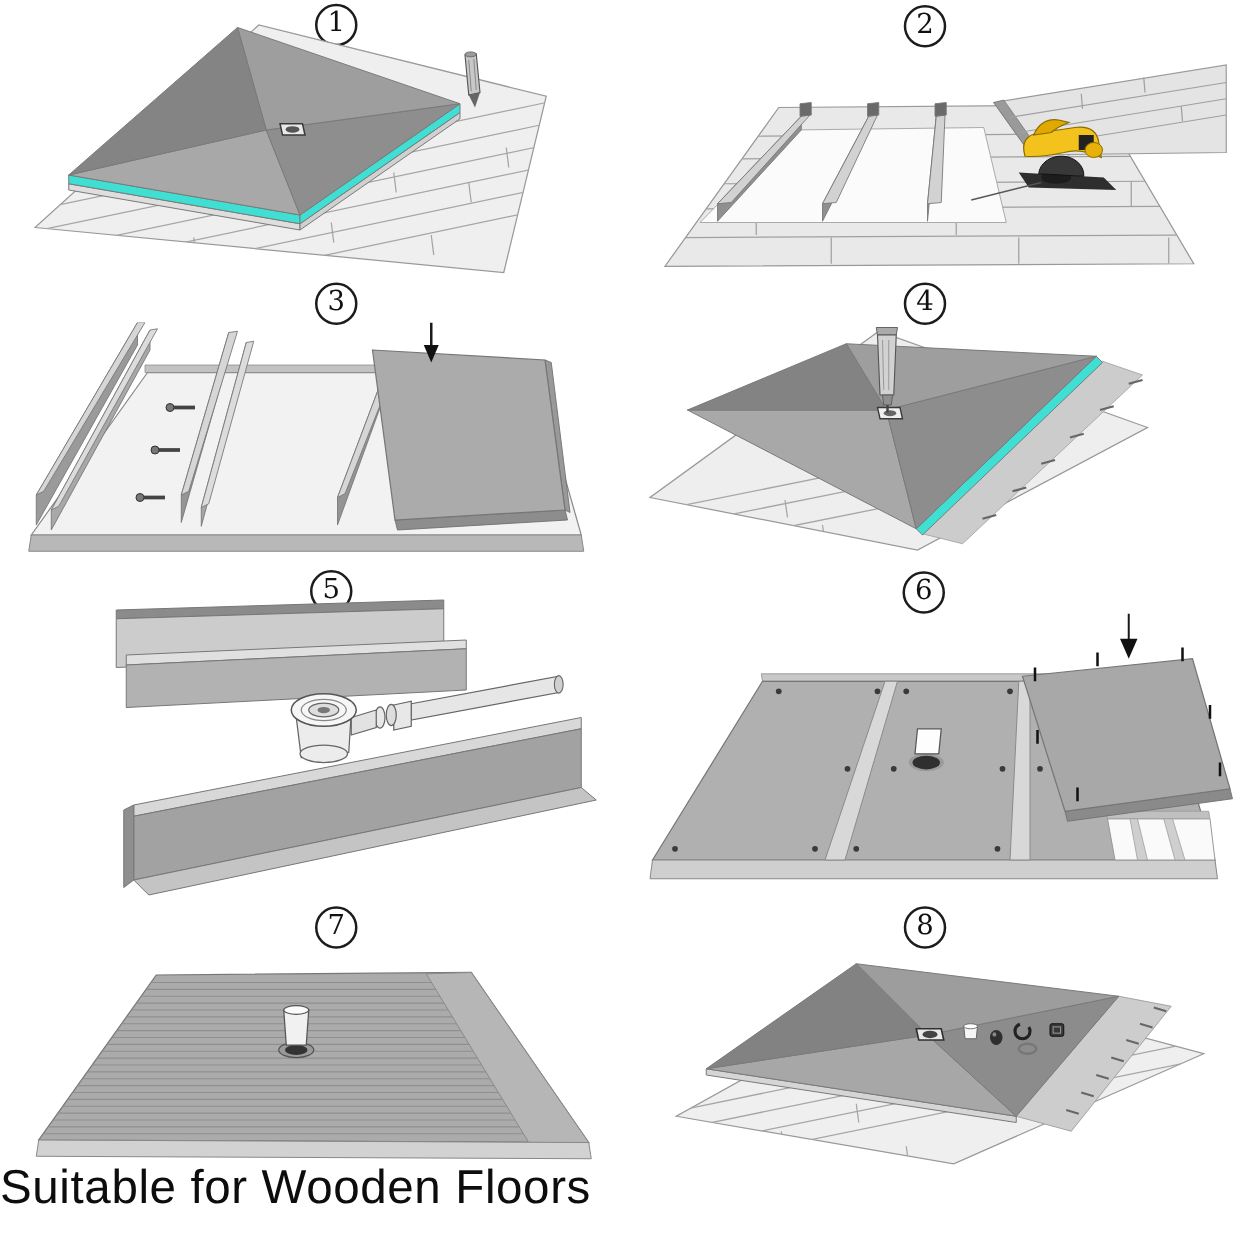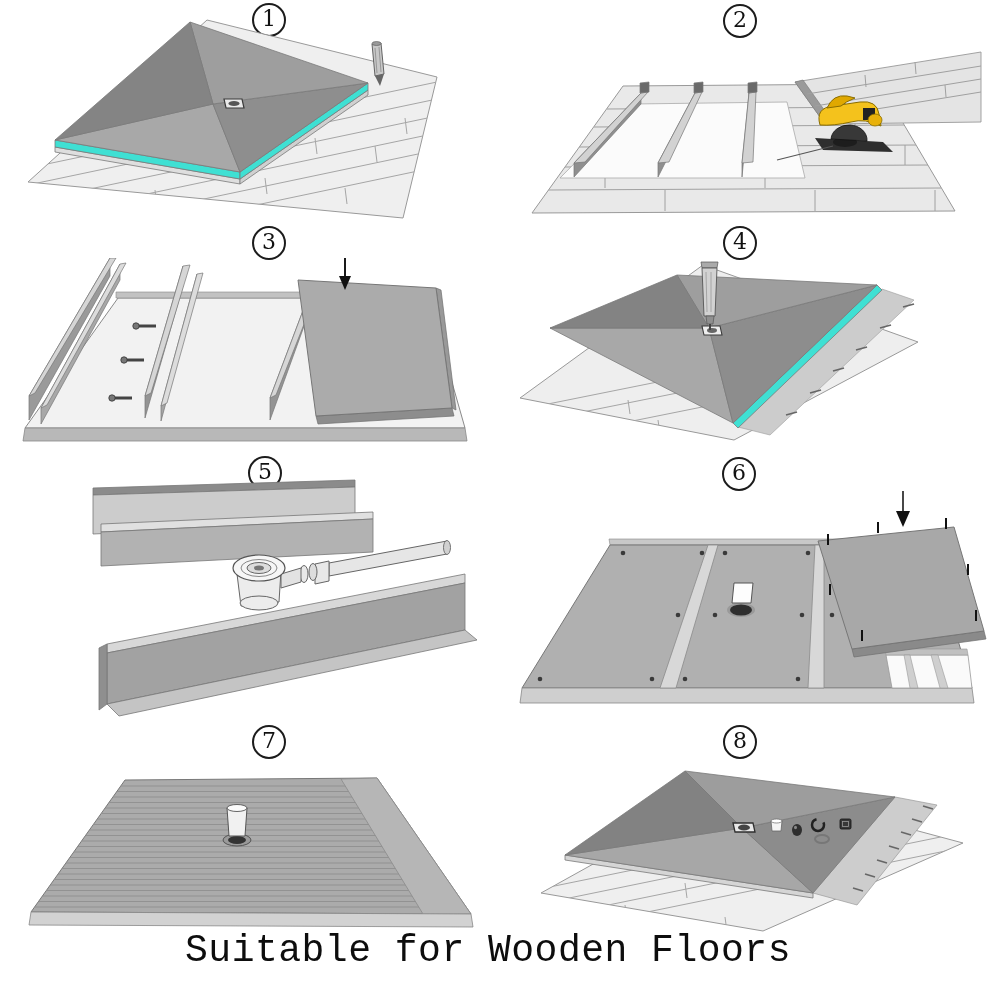--- a/index.html
+++ b/index.html
@@ -3,22 +3,22 @@
 <meta charset="utf-8">
 <style>
   html,body{margin:0;padding:0;background:#fff;}
   #stage{position:relative;width:1000px;height:1000px;background:#fff;overflow:hidden;
          font-family:"Liberation Sans",sans-serif;}
   .fig{position:absolute;margin:0;padding:0;}
   .fig svg{display:block;}
   .badge{position:absolute;width:34px;height:34px;border:2.5px solid #1c1c1c;border-radius:50%;
           display:flex;align-items:center;justify-content:center;box-sizing:border-box;background:#fff;}
   .badge span{font-family:"DejaVu Serif",serif;font-size:22px;line-height:1;color:#111;transform:translateY(-1px);}
-  .caption{position:absolute;left:0;top:929px;width:976px;text-align:center;
-           font-size:38px;color:#0d0d0d;letter-spacing:.5px;font-family:Liberation Mono, monospace;}
+  .caption{position:absolute;left:0;top:929px;width:976px;
+           font-size:38px;color:#0d0d0d;letter-spacing:.5px;}
   polygon,rect,ellipse,circle,line,path{shape-rendering:geometricPrecision;}
 </style>
 </head>
 <body>
 
 <div id="stage">
 
   <div class="badge" style="left:252px;top:3px">
       <span>1</span>
     </div>

